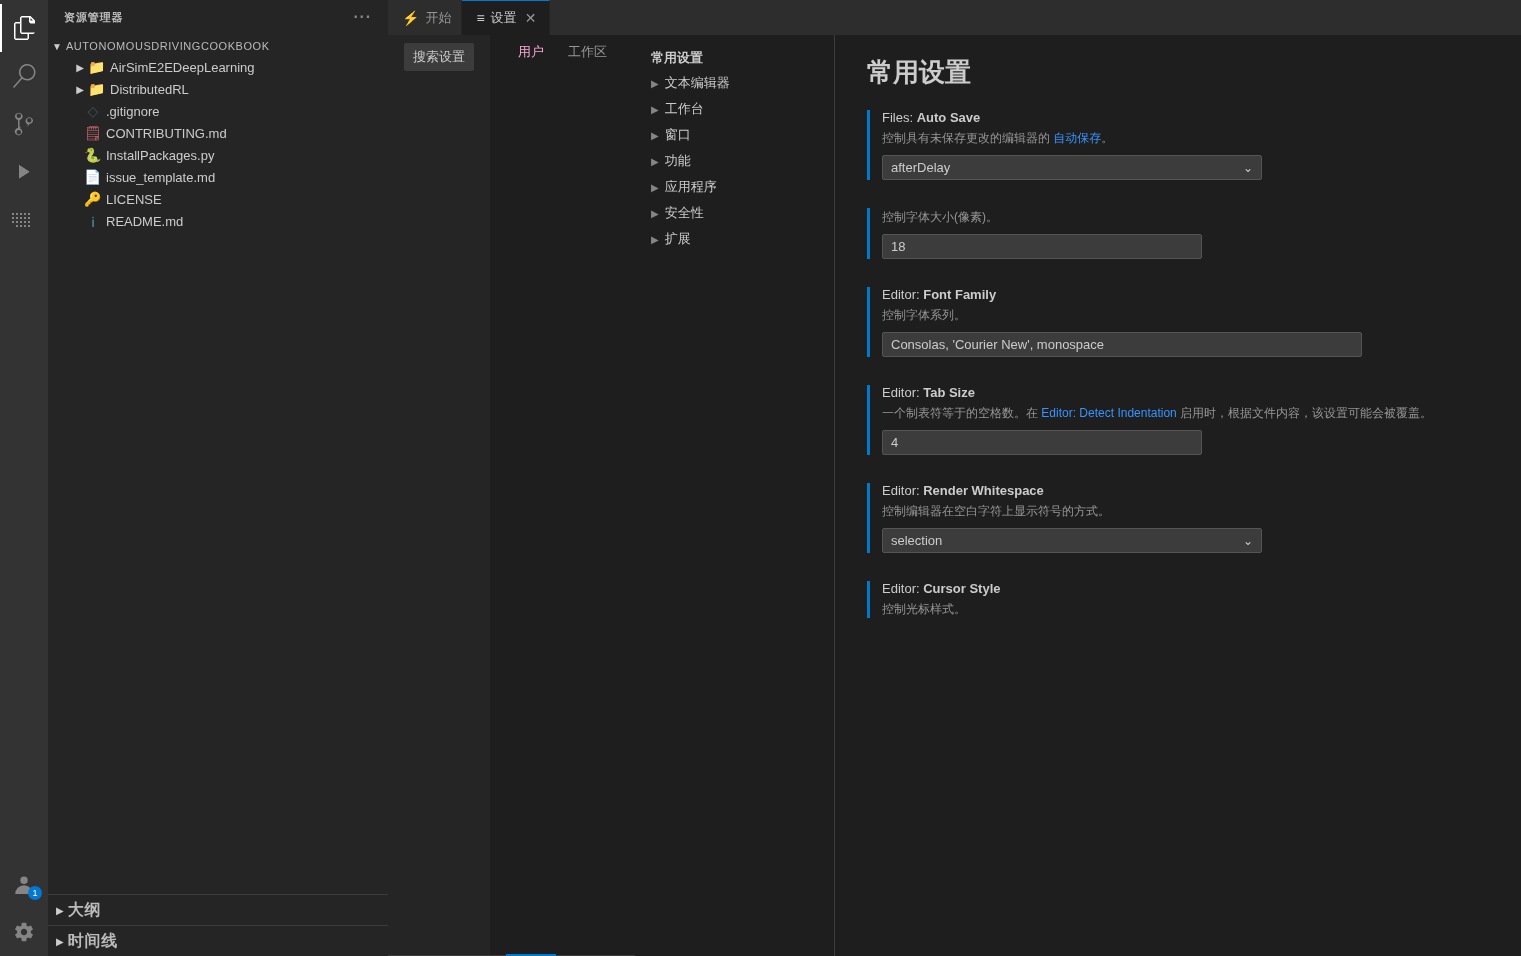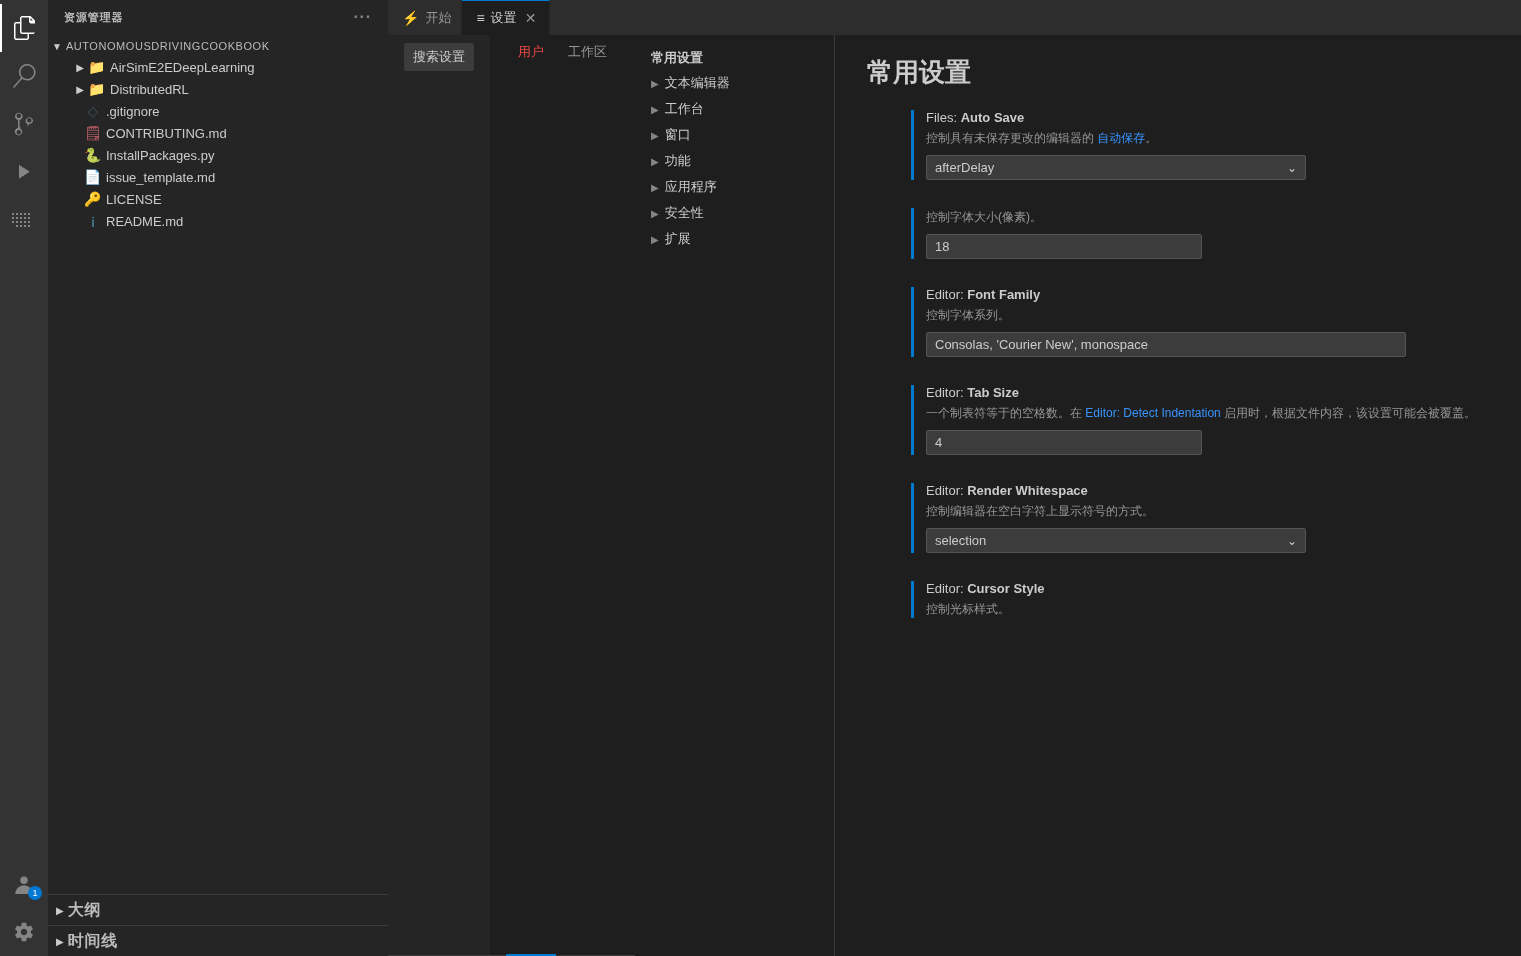--- a/index.html
+++ b/index.html
@@ -226,21 +226,21 @@
     }
     .settings-tab {
       padding: 8px 12px;
       cursor: pointer;
       color: #969696;
       font-size: 13px;
       border-bottom: 2px solid transparent;
       margin-bottom: -1px;
     }
     .settings-tab.active {
-      color: #ef4444;
+      color: #f9a8d4;
       border-bottom: 2px solid #007acc;
     }
 
     
     .settings-body {
       display: flex;
       flex: 1;
       overflow: hidden;
     }
 
@@ -281,21 +281,21 @@
       color: #cccccc;
       margin-bottom: 20px;
     }
 
     
     .setting-item {
       margin-bottom: 28px;
       border-left: 3px solid transparent;
       padding-left: 12px;
     }
-    .setting-item.highlighted { border-left-color: #007acc; margin-left: 44px; }
+    .setting-item.highlighted { border-left-color: #007acc; }
     .setting-title {
       font-size: 13px;
       color: #cccccc;
       margin-bottom: 4px;
     }
     .setting-title strong { font-weight: 700; }
     .setting-desc {
       font-size: 12px;
       color: #969696;
       margin-bottom: 8px;
@@ -319,21 +319,21 @@
     }
     .setting-dropdown .chevron-icon { color: #cccccc; font-size: 12px; }
 
     
     .setting-input {
       background: #3c3c3c;
       border: 1px solid #555555;
       padding: 4px 8px;
       color: #cccccc;
       font-size: 13px;
-      width: 276px;
+      width: 320px;
       border-radius: 2px;
     }
 
     
     .setting-input-wide {
       width: 480px;
     }
 
     
     ::-webkit-scrollbar { width: 6px; height: 6px; }

